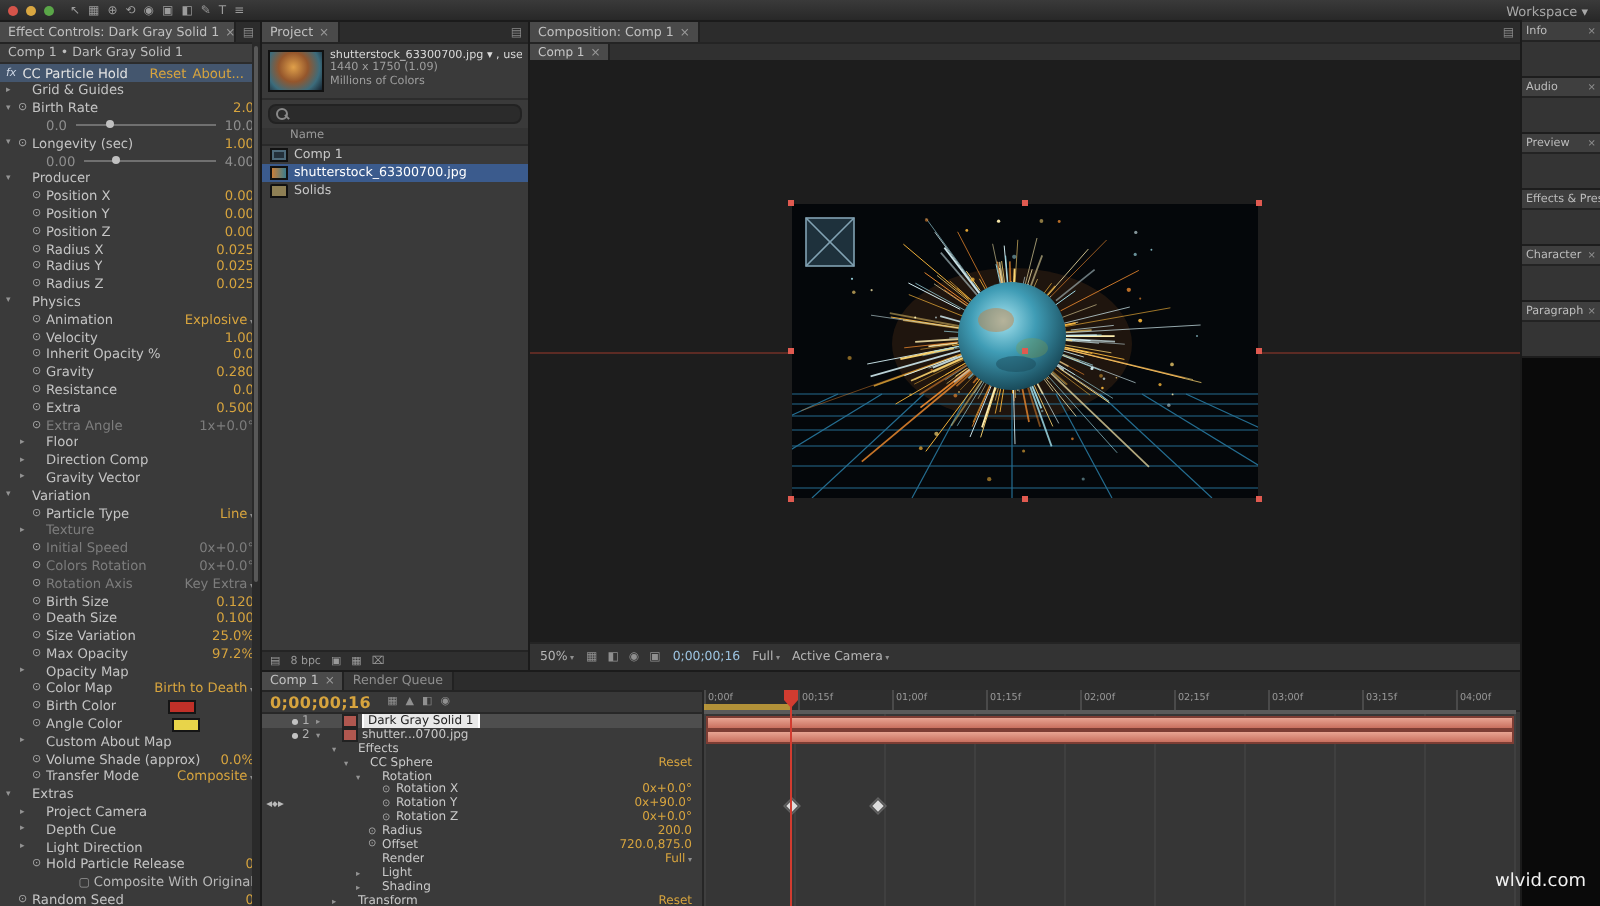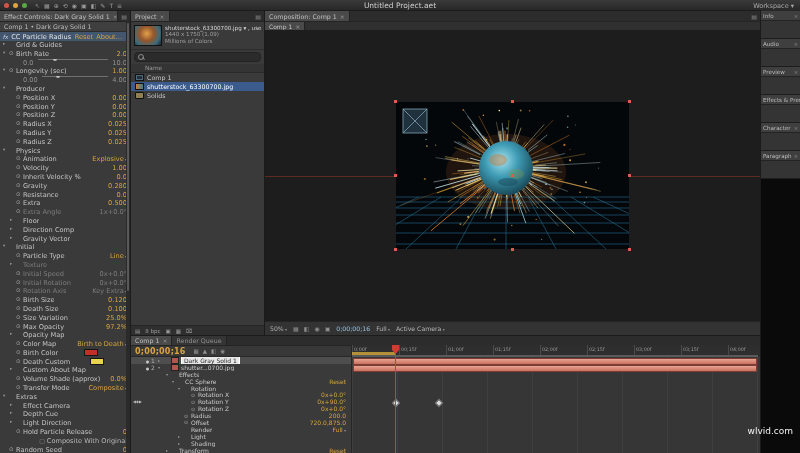--- a/index.html
+++ b/index.html
@@ -24,21 +24,21 @@
   .tab .close::after{content:"×";color:#999;font-size:6px}
   .pmenu{margin-left:auto;color:#8a8a8a;font-size:6px;padding:0 3px;display:flex;align-items:center}
   .pmenu::after{content:"▤"}
 
   
   .ec-bread{height:9px;display:flex;align-items:center;padding-left:4px;font-size:6.3px;color:#bdbdbd;background:#3f3f3f;border-bottom:1px solid #2c2c2c}
   .ec-effect{height:9px;display:flex;align-items:center;background:#44566e;font-size:6.6px;color:#e2e2e2;padding:0 3px;gap:3px}
   .fxbadge{font-style:italic;font-size:5.5px;color:#cfd8e6}
   .ec-reset{margin-left:auto;color:#d7a43e}
   .ec-about{color:#d7a43e;padding-right:5px}
-  .ecrow{display:flex;height:8.8px;font-size:6.6px;white-space:nowrap;padding-left:3px;overflow:hidden}
+  .ecrow{display:flex;align-items:center;height:8.8px;font-size:6.6px;white-space:nowrap;padding-left:3px;overflow:hidden}
   .ecrow .tw{width:6px;flex:none;color:#949494;font-size:4.5px}
   .ecrow .sw{width:7px;flex:none;color:#a8a8a8;font-size:5.5px}
   .ecrow .lbl{color:#c4c4c4;overflow:hidden}
   .ecrow .track{display:none;flex:1;margin:0 4px;height:1px;background:#707070;position:relative}
   .ecrow.slider .track{display:block}
   .ecrow.slider .track::after{content:"";position:absolute;left:22%;top:-2px;width:4px;height:4px;border-radius:50%;background:#c0c0c0}
   .ecrow.slider .lbl{color:#8f8f8f}
   .ecrow.slider .val{color:#8f8f8f}
   .ecrow .chip{display:none;width:12px;height:5px;margin-left:auto;margin-right:3px;border:1px solid #151515}
   .ecrow.swatch-red .chip{display:block;background:#c03028}
@@ -117,21 +117,21 @@
   .cti-head{position:absolute;left:40px;top:0;width:7px;height:9px;background:#d23c30;z-index:6;clip-path:polygon(0 0,100% 0,100% 55%,50% 100%,0 55%)}
   .kf{position:absolute;width:4px;height:4px;background:#dcdcdc;border:1px solid #555;transform:rotate(45deg);z-index:4}
 
   
   .rightzone{left:761px;top:11px;width:39px;height:442px;background:#0a0a0a}
   .dockpanel .dhead{height:9px;background:#3f3f3f;border-bottom:1px solid #232323;display:flex;align-items:center;
                     font-size:5.6px;color:#bdbdbd;padding:0 2px;white-space:nowrap;overflow:hidden}
   .dockpanel .dhead .close{margin-left:auto}
   .dockpanel .dhead .close::after{content:"×";font-size:5px;color:#8d8d8d}
   .dockpanel .dbody{height:17px;background:#343434;border-bottom:1px solid #1d1d1d}
-  .watermark{position:absolute;right:7px;bottom:17px;font-size:9px;color:#f2f2f2;z-index:9}
+  .watermark{position:absolute;right:7px;bottom:7px;font-size:9px;color:#f2f2f2;z-index:9}
 </style>
 </head>
 <body>
 
 <div class="abs titlebar">
   <span class="tl-dot" style="background:#d5544a"></span>
   <span class="tl-dot" style="background:#d9a741"></span>
   <span class="tl-dot" style="background:#5aa648"></span>
   <div class="tools">
 
@@ -139,36 +139,35 @@
       <span>▦</span>
       <span>⊕</span>
       <span>⟲</span>
       <span>◉</span>
       <span>▣</span>
       <span>◧</span>
       <span>✎</span>
       <span>T</span>
       <span>≡</span>
     </div>
-  <span class="win-title">Untitled Project.aet</span>
   <span class="workspace">Workspace ▾</span>
 </div>
 
 <div class="panel" style="left:0;top:11px;width:130px;height:442px">
   <div class="tabbar">
     <div class="tab">
       <span>Effect Controls: Dark Gray Solid 1</span>
       <span class="close"></span>
     </div>
     <span class="pmenu"></span>
   </div>
   <div class="ec-bread">Comp 1 • Dark Gray Solid 1</div>
   <div class="ec-effect">
     <span class="fxbadge">fx</span>
-    <span>CC Particle Radius</span>
+    <span>CC Particle Hold</span>
     <span class="ec-reset">Reset</span>
     <span class="ec-about">About...</span>
   </div>
   <div>
 
       <div class="ecrow i0">
         <span class="tw">▸</span>
         <span class="sw"></span>
         <span class="lbl">Grid &amp; Guides</span>
 
@@ -285,21 +284,21 @@
         <span class="tw"></span>
         <span class="sw">⊙</span>
         <span class="lbl">Velocity</span>
 
         <span class="val">1.00</span>
       </div>
 
       <div class="ecrow i1">
         <span class="tw"></span>
         <span class="sw">⊙</span>
-        <span class="lbl">Inherit Velocity %</span>
+        <span class="lbl">Inherit Opacity %</span>
 
         <span class="val">0.0</span>
       </div>
 
       <div class="ecrow i1">
         <span class="tw"></span>
         <span class="sw">⊙</span>
         <span class="lbl">Gravity</span>
 
         <span class="val">0.280</span>
@@ -349,21 +348,21 @@
         <span class="tw">▸</span>
         <span class="sw"></span>
         <span class="lbl">Gravity Vector</span>
 
         <span class="val"></span>
       </div>
 
       <div class="ecrow i0">
         <span class="tw">▾</span>
         <span class="sw"></span>
-        <span class="lbl">Initial</span>
+        <span class="lbl">Variation</span>
 
         <span class="val"></span>
       </div>
 
       <div class="ecrow i1 menu">
         <span class="tw"></span>
         <span class="sw">⊙</span>
         <span class="lbl">Particle Type</span>
 
         <span class="val">Line</span>
@@ -381,21 +380,21 @@
         <span class="tw"></span>
         <span class="sw">⊙</span>
         <span class="lbl">Initial Speed</span>
 
         <span class="val">0x+0.0°</span>
       </div>
 
       <div class="ecrow i1 dim">
         <span class="tw"></span>
         <span class="sw">⊙</span>
-        <span class="lbl">Initial Rotation</span>
+        <span class="lbl">Colors Rotation</span>
 
         <span class="val">0x+0.0°</span>
       </div>
 
       <div class="ecrow i1 dim menu">
         <span class="tw"></span>
         <span class="sw">⊙</span>
         <span class="lbl">Rotation Axis</span>
 
         <span class="val">Key Extra</span>
@@ -454,21 +453,21 @@
         <span class="sw">⊙</span>
         <span class="lbl">Birth Color</span>
 
         <span class="chip"></span>
         <span class="val"></span>
       </div>
 
       <div class="ecrow i1 swatch-yellow">
         <span class="tw"></span>
         <span class="sw">⊙</span>
-        <span class="lbl">Death Custom</span>
+        <span class="lbl">Angle Color</span>
 
         <span class="chip"></span>
         <span class="val"></span>
       </div>
 
       <div class="ecrow i1">
         <span class="tw">▸</span>
         <span class="sw"></span>
         <span class="lbl">Custom About Map</span>
 
@@ -495,21 +494,21 @@
         <span class="tw">▾</span>
         <span class="sw"></span>
         <span class="lbl">Extras</span>
 
         <span class="val"></span>
       </div>
 
       <div class="ecrow i1">
         <span class="tw">▸</span>
         <span class="sw"></span>
-        <span class="lbl">Effect Camera</span>
+        <span class="lbl">Project Camera</span>
 
         <span class="val"></span>
       </div>
 
       <div class="ecrow i1">
         <span class="tw">▸</span>
         <span class="sw"></span>
         <span class="lbl">Depth Cue</span>
 
         <span class="val"></span>

